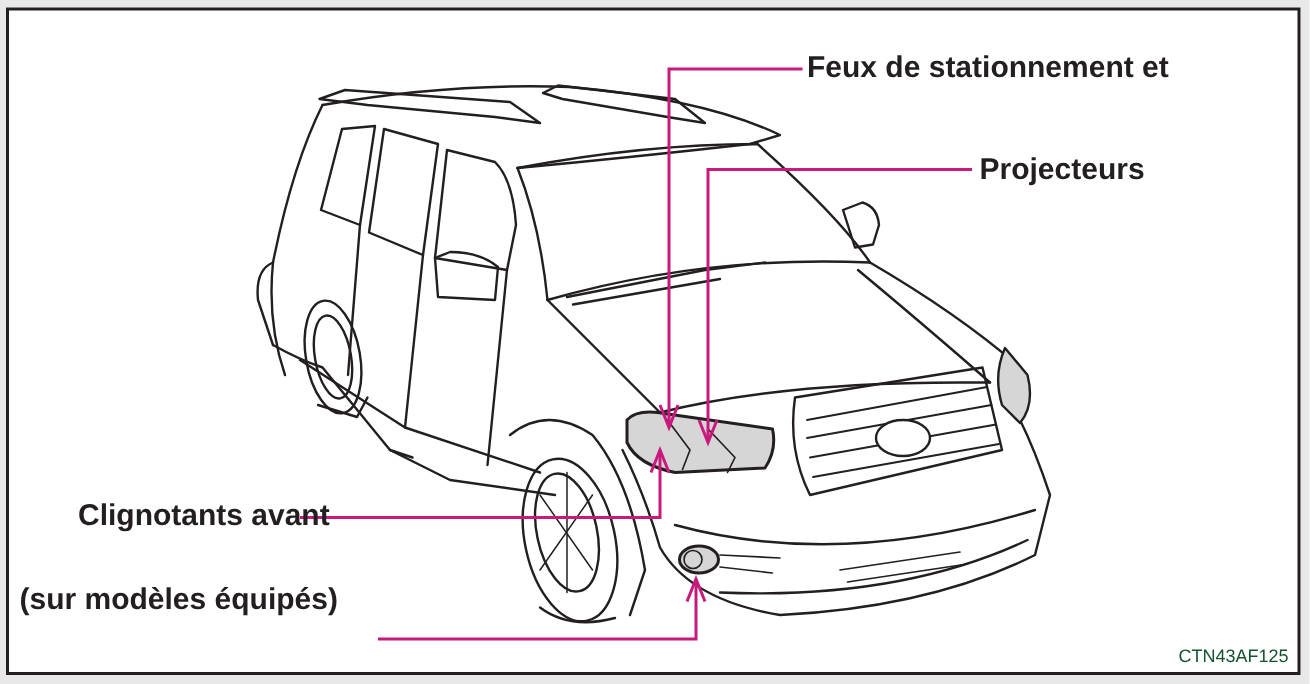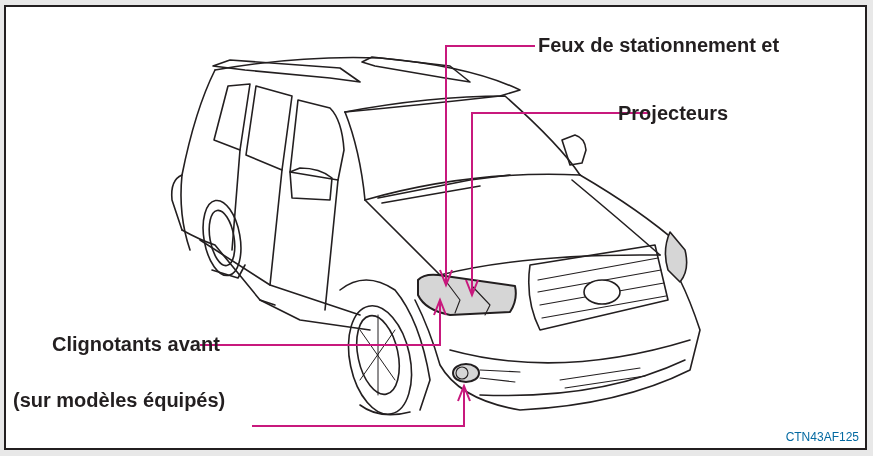--- a/index.html
+++ b/index.html
@@ -27,21 +27,21 @@
       color: #231f20;
       font-size: 20px;
       line-height: 25px;
       white-space: nowrap;
       font-weight: bold;
     }
     .code {
       position: absolute;
       right: 14px; bottom: 12px;
       font-size: 12px;
-      color: #0369a1;
+      color: #14532d;
     }
   </style>
 </head>
 <body>
 
 <div class="frame"></div>
 
 <svg class="art" viewBox="0 0 873 456" xmlns="http://www.w3.org/2000/svg">
   <g fill="none" stroke="#231f20" stroke-width="1.6" stroke-linejoin="round" stroke-linecap="round">
 
@@ -124,21 +124,21 @@
 
     <path d="M252 426 L464 426 L464 386"></path>
     <path d="M458 401 L464 386 L470 401"></path>
   </g>
 </svg>
 
 <div class="label" style="left:538px; top:33px;">
   <div>Feux de stationnement et</div>
 </div>
 
-<div class="label" style="left:618px; top:101px;text-align:right;">Projecteurs</div>
+<div class="label" style="left:653px; top:101px;text-align:right;">Projecteurs</div>
 
 <div class="label" style="left:13px; top:332px;margin-left:39px;">Clignotants avant</div>
 
 <div class="label" style="left:13px; top:382px;">
   <div style="margin-top:6px;">(sur modèles équipés)</div>
 </div>
 
 <div class="code">CTN43AF125</div>
 
 </body></html>

